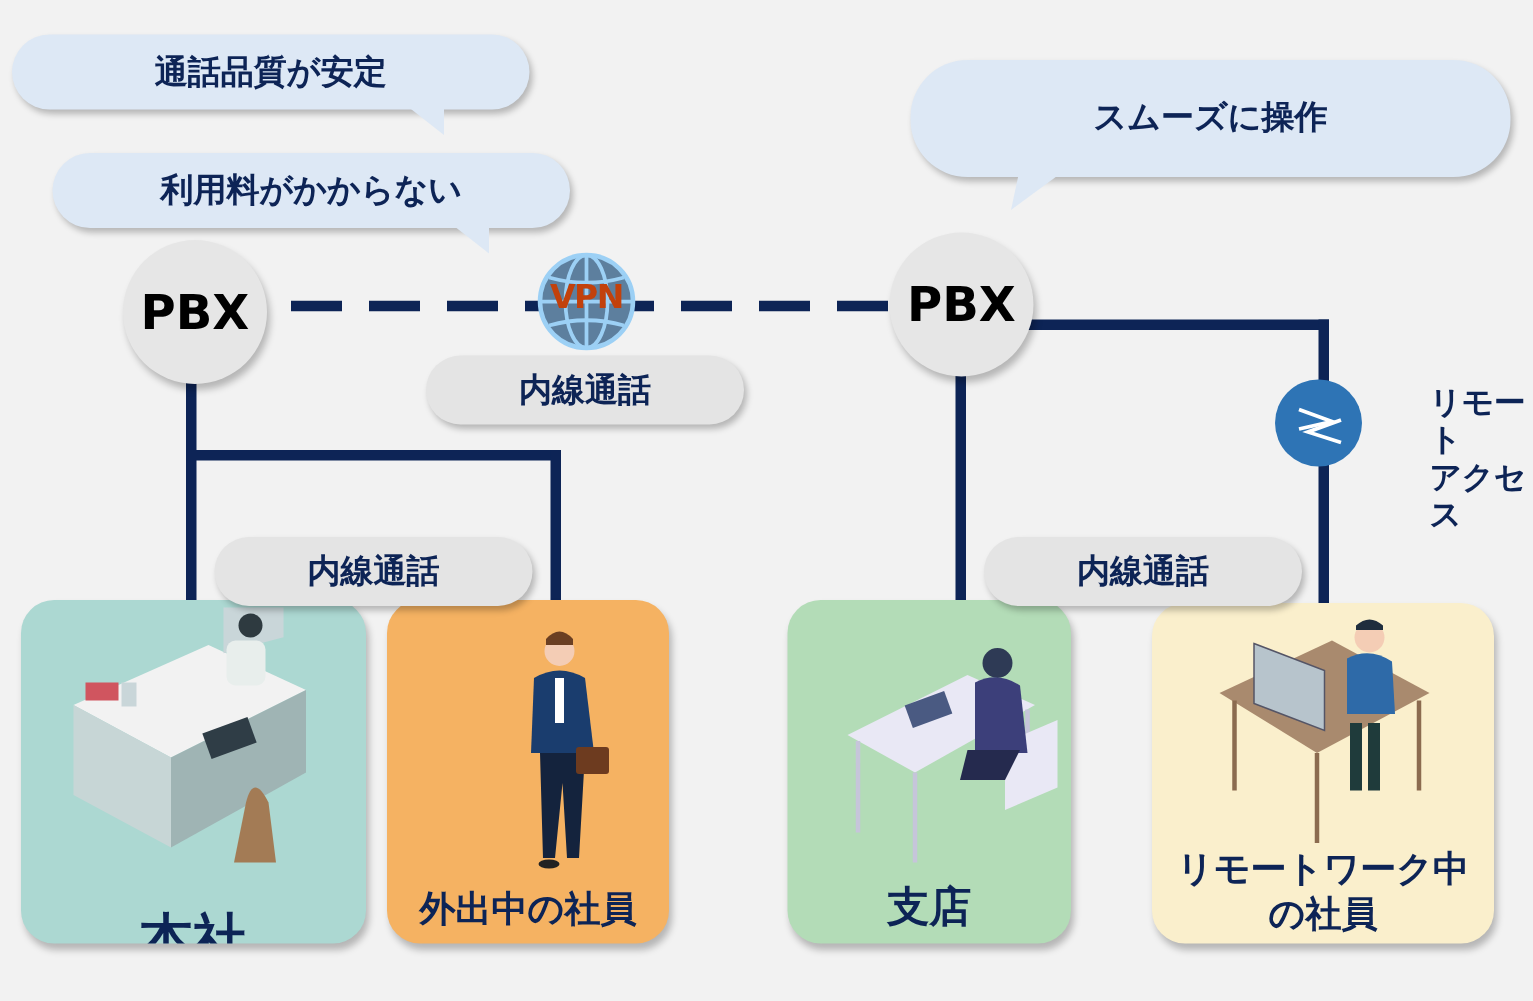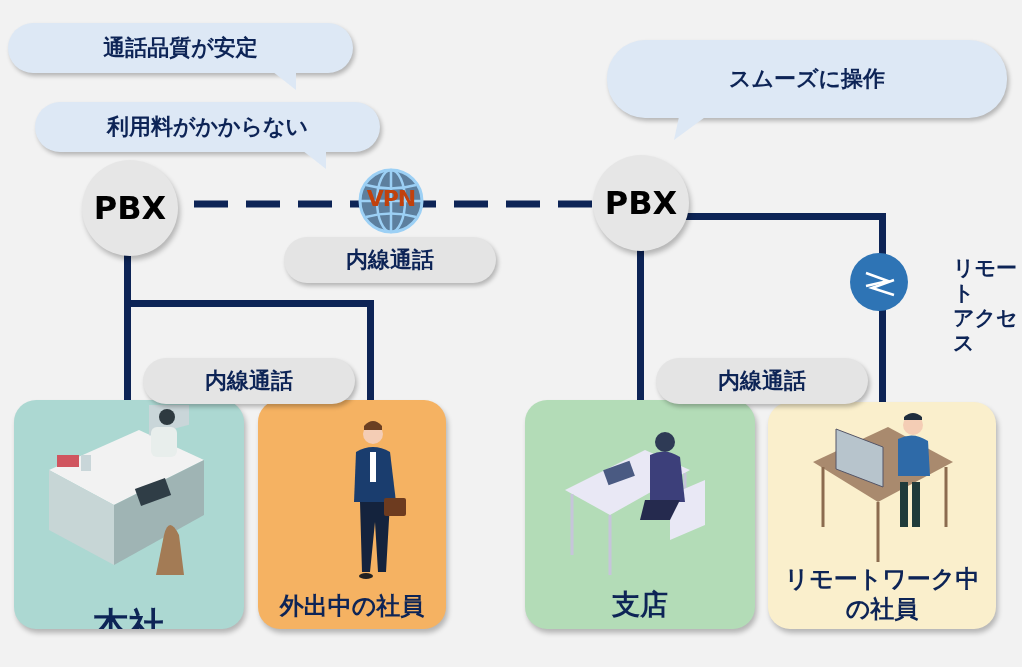--- a/index.html
+++ b/index.html
@@ -105,21 +105,21 @@
     <path d="M26 6 q9 -10 18 0 v4 h-18z" fill="#6b3f22"></path>
     <path d="M18 32 q17 -10 34 0 l6 50 h-42z" fill="#1a3d6e"></path>
     <rect x="32" y="32" width="6" height="30" fill="#fff"></rect>
     <path d="M22 82 h30 l-4 70 h-8 l-3 -50 l-5 50 h-8z" fill="#14233d"></path>
     <rect x="46" y="78" width="22" height="18" rx="2" fill="#6d3b1f"></rect>
     <ellipse cx="28" cy="156" rx="7" ry="3" fill="#222"></ellipse>
   </svg>
   <div class="card-label" style="top:190px;font-size:24px;">外出中の社員</div>
 </div>
 
-<div class="card" style="left:525px;top:400px;width:230px;height:229px;background:#b3dcb7;">
+<div class="card" style="left:525px;top:400px;width:189px;height:229px;background:#b3dcb7;">
   <svg class="illus" style="left:35px;top:10px;" width="170" height="170" viewBox="0 0 170 170">
     <polygon points="5,80 85,40 130,60 50,105" fill="#e9e8f5"></polygon>
     <line x1="12" y1="84" x2="12" y2="145" stroke="#c6c5da" stroke-width="3"></line>
     <line x1="50" y1="105" x2="50" y2="165" stroke="#c6c5da" stroke-width="3"></line>
     <line x1="125" y1="63" x2="125" y2="120" stroke="#c6c5da" stroke-width="3"></line>
     <polygon points="110,85 145,70 145,115 110,130" fill="#e9e8f5"></polygon>
     <circle cx="105" cy="32" r="10" fill="#2e3a55"></circle>
     <path d="M90 45 q15 -8 30 2 l5 45 h-35z" fill="#3c3f7a"></path>
     <path d="M85 90 h35 l-10 20 h-30z" fill="#252a4e"></path>
     <rect x="45" y="55" width="28" height="16" fill="#4a5a82" transform="rotate(-20 59 63)"></rect>

